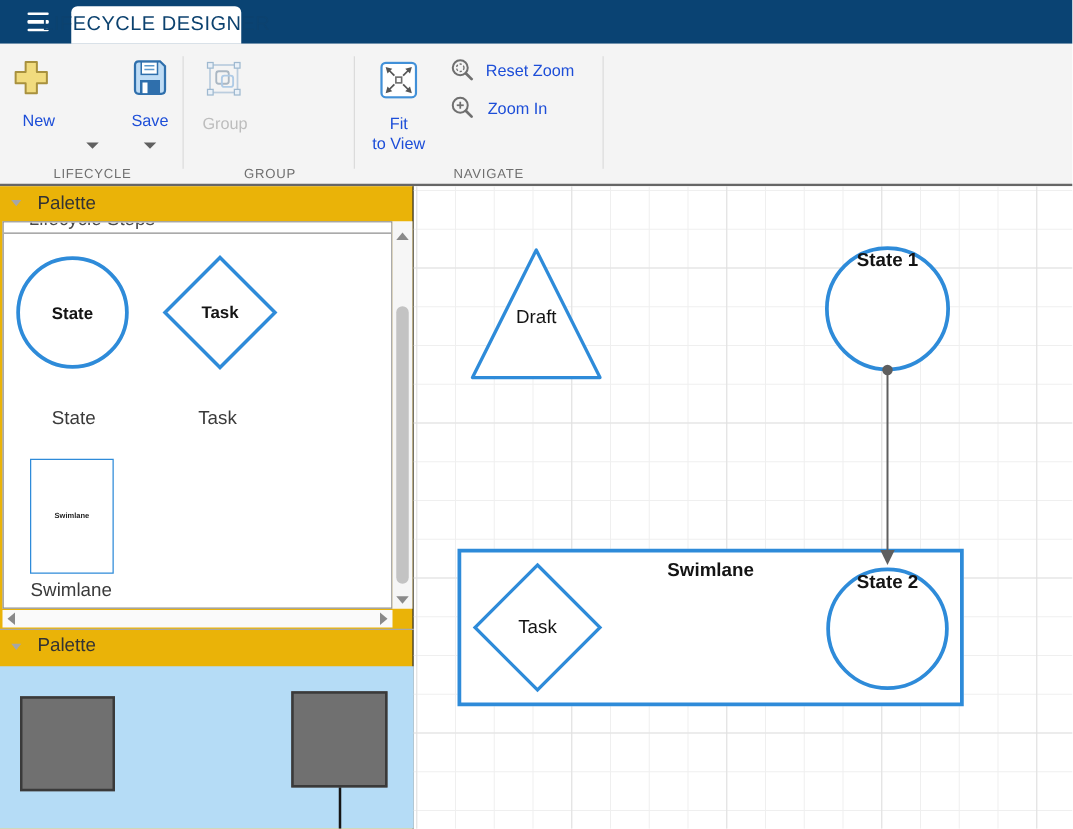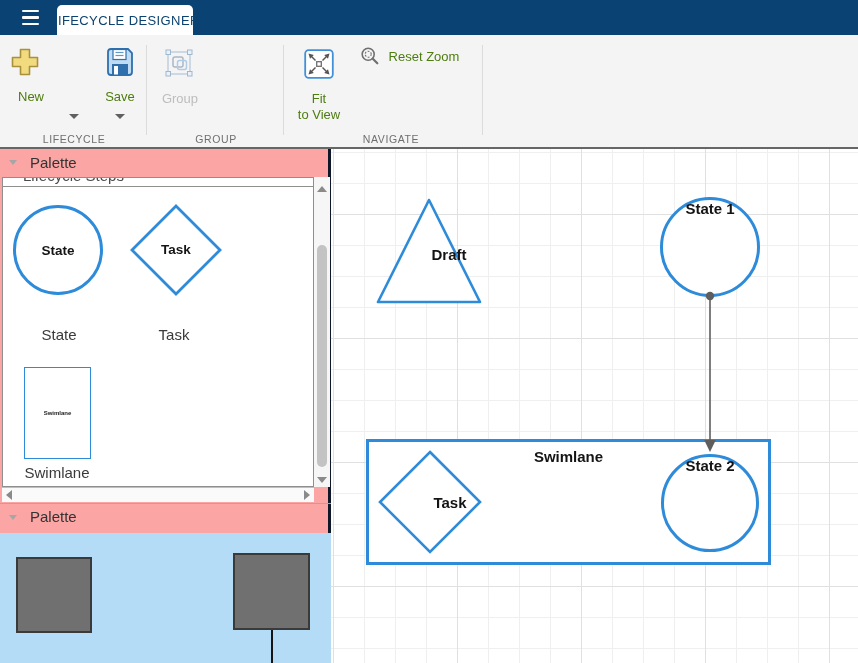--- a/index.html
+++ b/index.html
@@ -7,40 +7,40 @@
               font-family:"Liberation Sans", sans-serif; }
   #app { position:relative; width:858px; height:663px; background:#fff; }
 
   
   .titlebar { position:absolute; left:0; top:0; width:858px; height:35px; background:#0A4373; }
   .hamburger { position:absolute; left:12px; top:3px; width:36px; height:29px;
                display:flex; flex-direction:column; justify-content:center; align-items:center;
                gap:4px; cursor:pointer; }
   .hamburger .bar { width:17px; height:2.6px; background:#fff; border-radius:1px; }
   .app-tab { position:absolute; left:57px; top:5px; width:136px; height:30px; background:#fff;
-             border-radius:5px 5px 0 0; color:#0C426F; font-size:13px; letter-spacing:.4px;
+             border-radius:5px 5px 0 0; color:#0C426F; font-size:16px; letter-spacing:.4px;
              display:flex; align-items:center; justify-content:center; white-space:nowrap; }
 
   
   .ribbon { position:absolute; left:0; top:35px; width:858px; height:114px; background:#F4F4F4;
             border-bottom:2px solid #666; }
   .rb-icon { position:absolute; }
-  .rb-label { position:absolute; font-size:13px; color:#4d7c0f; white-space:nowrap;
+  .rb-label { position:absolute; font-size:13px; color:#1d4ed8; white-space:nowrap;
               transform:translateX(-50%); }
   .rb-label.disabled { color:#BDBDBD; }
   .rb-sec-label { position:absolute; top:98px; font-size:10.5px; color:#6F6F6F;
                   letter-spacing:.6px; transform:translateX(-50%); white-space:nowrap; }
   .rb-divider { position:absolute; top:10px; height:90px; width:1px; background:#DBDBDB; }
   .caret { position:absolute; width:0; height:0; border-left:5px solid transparent;
            border-right:5px solid transparent; border-top:5px solid #606060; cursor:pointer; }
   .rb-hit { position:absolute; cursor:pointer; }
 
   
-  .left-panel { position:absolute; left:0; top:149px; width:331px; height:514px; background:#fca5a5;
-                border-right:3px solid #0f172a; }
+  .left-panel { position:absolute; left:0; top:149px; width:331px; height:514px; background:#eab308;
+                border-right:1px solid #0f172a; }
   .chev-gray { position:absolute; width:0; height:0; border-left:4.5px solid transparent;
                border-right:4.5px solid transparent; border-top:5px solid #A6A6A6; cursor:pointer; }
   .chev-black { position:absolute; width:0; height:0; border-left:5px solid transparent;
                 border-right:5px solid transparent; border-top:6px solid #1F1F1F; cursor:pointer; }
   .panel-hdr { position:absolute; font-size:15px; color:#333; white-space:nowrap; }
 
   .palette-box { position:absolute; left:2px; top:28px; width:312px; height:310px;
                  border:1px solid #8F8F8F; background:#fff; overflow:hidden; }
   .clipped-hdr { position:absolute; left:0; top:0; width:100%; height:9px;
                  border-bottom:1px solid #8F8F8F; overflow:hidden; background:#fff; }
@@ -79,22 +79,22 @@
 
   
   .canvas { position:absolute; left:331px; top:149px; width:527px; height:514px; background:#fff;
     background-image:
       linear-gradient(to right, #E0E0E0 1px, transparent 1px),
       linear-gradient(to bottom, #E0E0E0 1px, transparent 1px),
       linear-gradient(to right, #EFEFEF 1px, transparent 1px),
       linear-gradient(to bottom, #EFEFEF 1px, transparent 1px);
     background-size: 124px 124px, 124px 124px, 31px 31px, 31px 31px;
     background-position: 2px 0, 0 65px, 2px 0, 0 3px; }
-  .node-label { position:absolute; font-size:15px; font-weight:700; color:#141414;
-                transform:translate(-50%,-50%); white-space:nowrap;margin-left:20px; }
+  .node-label { position:absolute; font-size:15px; font-weight:400; color:#141414;
+                transform:translate(-50%,-50%); white-space:nowrap; }
   .cv-circle { position:absolute; border:3px solid #2E8BD9; border-radius:50%; background:#fff;
                display:flex; align-items:flex-start; justify-content:center; cursor:pointer; }
   .cv-swimlane { position:absolute; left:35px; top:290px; width:405px; height:126px;
                  border:3px solid #2E8BD9; background:#fff; cursor:pointer; }
   .cv-swim-title { position:absolute; left:0; top:6px; width:100%; text-align:center;
                    font-size:15px; font-weight:700; color:#141414; }
   .cv-svg { position:absolute; overflow:visible; }
   .edge-layer { position:absolute; left:0; top:0; width:527px; height:514px; pointer-events:none; }
 </style>
 </head>
@@ -174,20 +174,29 @@
 
     <div class="rb-hit" style="left:358px;top:9px;width:120px;height:24px">
       <svg class="rb-icon" style="left:2px;top:2px" width="20" height="20" viewBox="0 0 20 20">
         <circle cx="8.2" cy="8.2" r="6" fill="none" stroke="#6F6F6F" stroke-width="1.6"></circle>
         <circle cx="8.2" cy="8.2" r="3" fill="none" stroke="#6F6F6F" stroke-width="1.1" stroke-dasharray="1.8 1.5"></circle>
         <line x1="12.8" y1="12.8" x2="17.3" y2="17.3" stroke="#6F6F6F" stroke-width="2.2" stroke-linecap="round"></line>
       </svg>
       <div class="rb-label" style="left:66px;top:5px">Reset Zoom</div>
     </div>
 
+    <div class="rb-hit" style="left:358px;top:39px;width:120px;height:24px">
+      <svg class="rb-icon" style="left:2px;top:2px" width="20" height="20" viewBox="0 0 20 20">
+        <circle cx="8.2" cy="8.2" r="6" fill="none" stroke="#6F6F6F" stroke-width="1.6"></circle>
+        <line x1="5.4" y1="8.2" x2="11" y2="8.2" stroke="#6F6F6F" stroke-width="1.4"></line>
+        <line x1="8.2" y1="5.4" x2="8.2" y2="11" stroke="#6F6F6F" stroke-width="1.4"></line>
+        <line x1="12.8" y1="12.8" x2="17.3" y2="17.3" stroke="#6F6F6F" stroke-width="2.2" stroke-linecap="round"></line>
+      </svg>
+      <div class="rb-label" style="left:56px;top:5px">Zoom In</div>
+    </div>
 
 
     <div class="rb-sec-label" style="left:391px">NAVIGATE</div>
     <div class="rb-divider" style="left:482px"></div>
   </div>
 
   <div class="left-panel">
 
     <div class="chev-gray" style="left:9px;top:11px"></div>
     <div class="panel-hdr" style="left:30px;top:5px">Palette</div>

